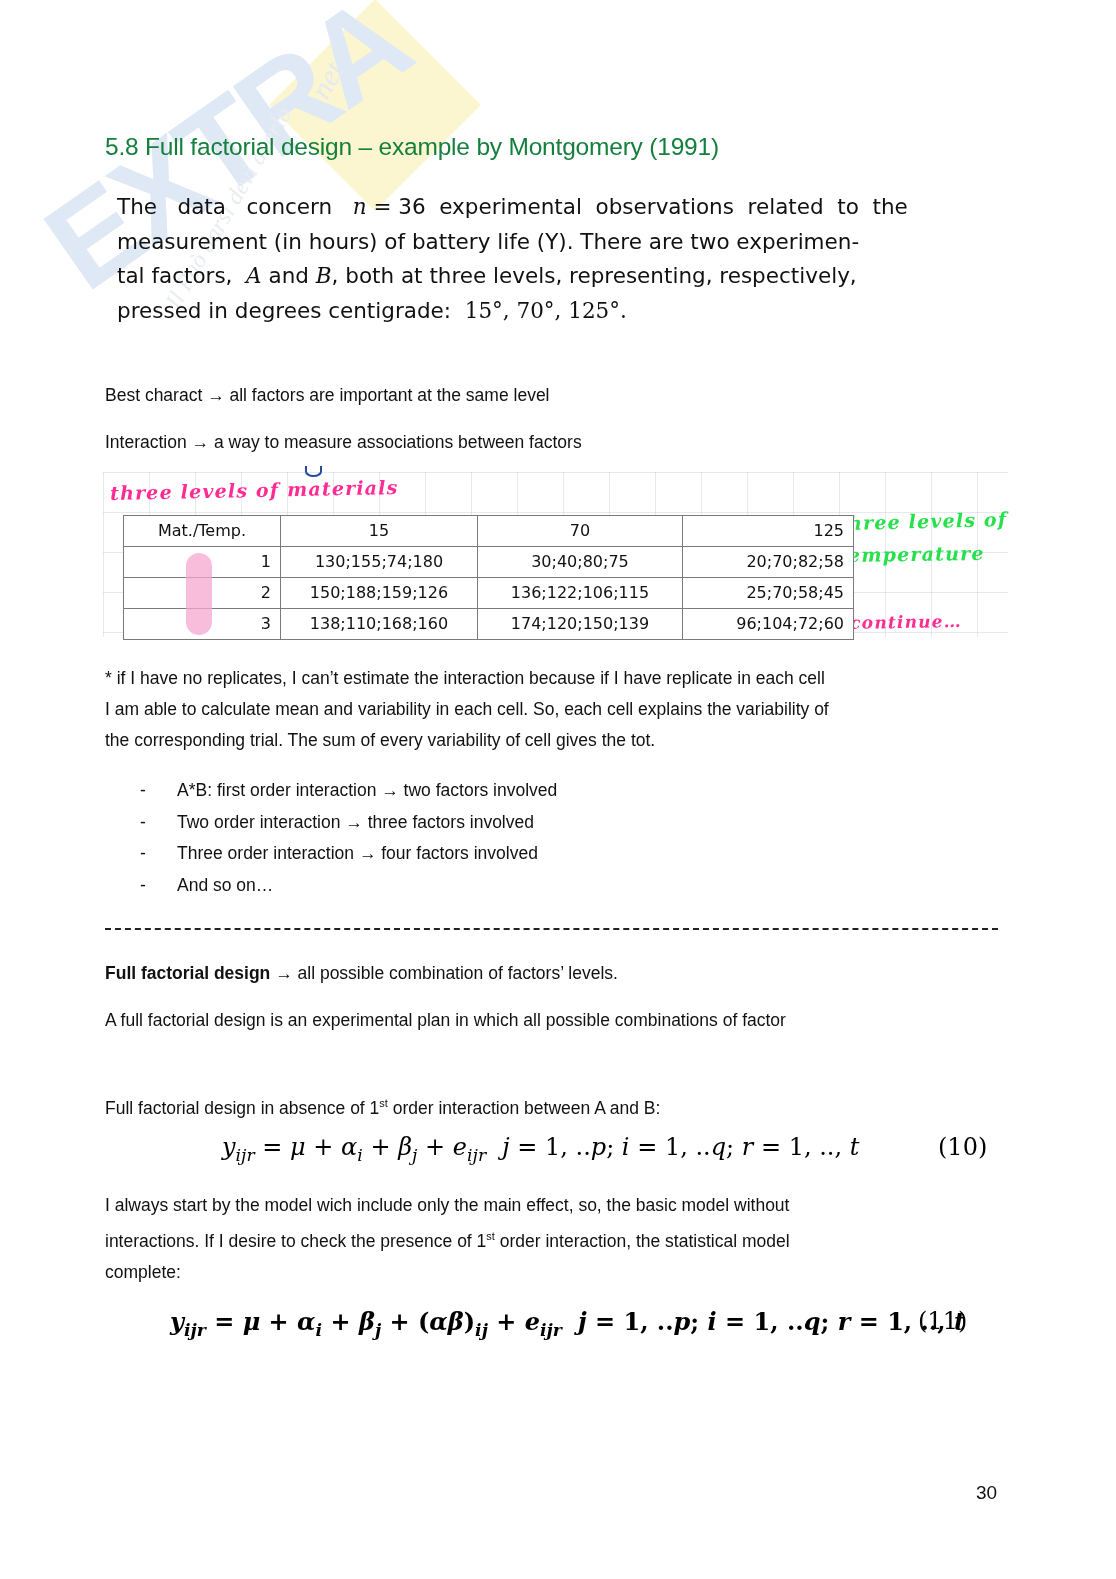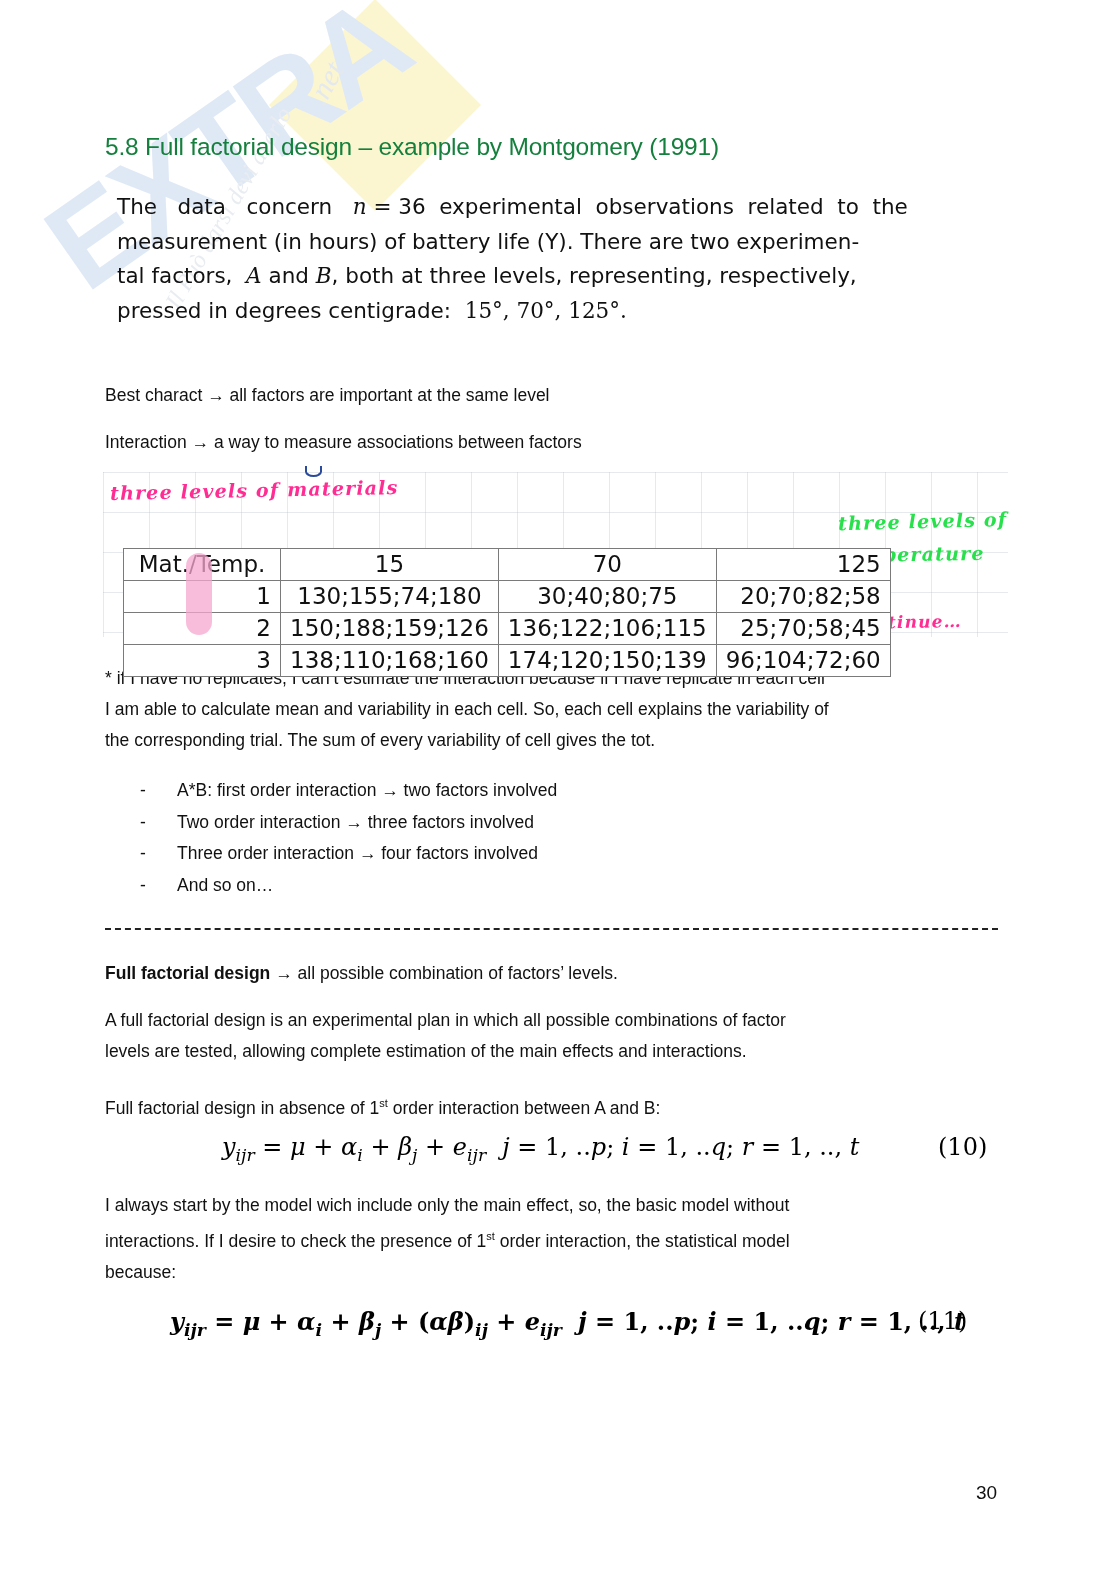--- a/index.html
+++ b/index.html
@@ -161,24 +161,24 @@
     border-left: 2.5px solid #2a4a9c;
     border-right: 2.5px solid #2a4a9c;
     border-radius: 0 0 60% 60%;
     z-index: 3;
   }
 
   
   #mat-table {
     position: absolute;
     left: 123px;
-    top: 548px;
+    top: 515px;
     border-collapse: collapse;
     font-family: "DejaVu Sans", sans-serif;
-    font-size: 23px;
+    font-size: 16px;
     color: #111;
     background: #fff;
     z-index: 3;
   }
   #mat-table td, #mat-table th {
     border: 1.3px solid #7a7a7a;
     padding: 2px 9px 3px 9px;
     height: 25px;
     font-weight: normal;
     background: #fff;
@@ -395,36 +395,35 @@
     </div>
 
     <div class="divider"></div>
 
     <div class="ffd-line">
       <b>Full factorial design</b><span> → all possible combination of factors’ levels.</span>
     </div>
 
     <div class="para p-ffd-def">
       <span class="ln">A full factorial design is an experimental plan in which all possible combinations of factor</span><br>
-      <span class="ln">levels are tested, allowing complete estimation of the main effects and interactions.</span>
     </div>
 
     <div class="para p-absence">
       <span>Full factorial design in absence of 1</span><span class="sup">st</span><span> order interaction between A and B:</span>
     </div>
 
     <div class="eq eq-10">
       <i>y</i><span class="sub">ijr</span> = <i>μ</i> + <i>α</i><span class="sub">i</span> + <i>β</i><span class="sub">j</span> + <i>e</i><span class="sub">ijr</span><span class="gap"></span><i>j</i> = <span class="num">1</span>, ..<i>p</i>; <i>i</i> = <span class="num">1</span>, ..<i>q</i>; <i>r</i> = <span class="num">1</span>, .., <i>t</i>
     </div>
     <div class="eqno eqno-10">(10)</div>
 
     <div class="para p-always">
       <span class="ln">I always start by the model wich include only the main effect, so, the basic model without</span><br>
       <span class="ln"><span>interactions. If I desire to check the presence of 1</span><span class="sup">st</span><span> order interaction, the statistical model</span></span><br>
-      <span class="ln">because:</span>
+      <span class="ln">complete:</span>
     </div>
 
     <div class="eq eq-11">
       <i>y</i><span class="sub">ijr</span> = <i>μ</i> + <i>α</i><span class="sub">i</span> + <i>β</i><span class="sub">j</span> + (<i>αβ</i>)<span class="sub">ij</span> + <i>e</i><span class="sub">ijr</span><span class="gap"></span><i>j</i> = <span class="num">1</span>, ..<i>p</i>; <i>i</i> = <span class="num">1</span>, ..<i>q</i>; <i>r</i> = <span class="num">1</span>, .., <i>t</i>
     </div>
     <div class="eqno eqno-11">(11)</div>
 
     <div class="pagenum">30</div>
 
   </div>

